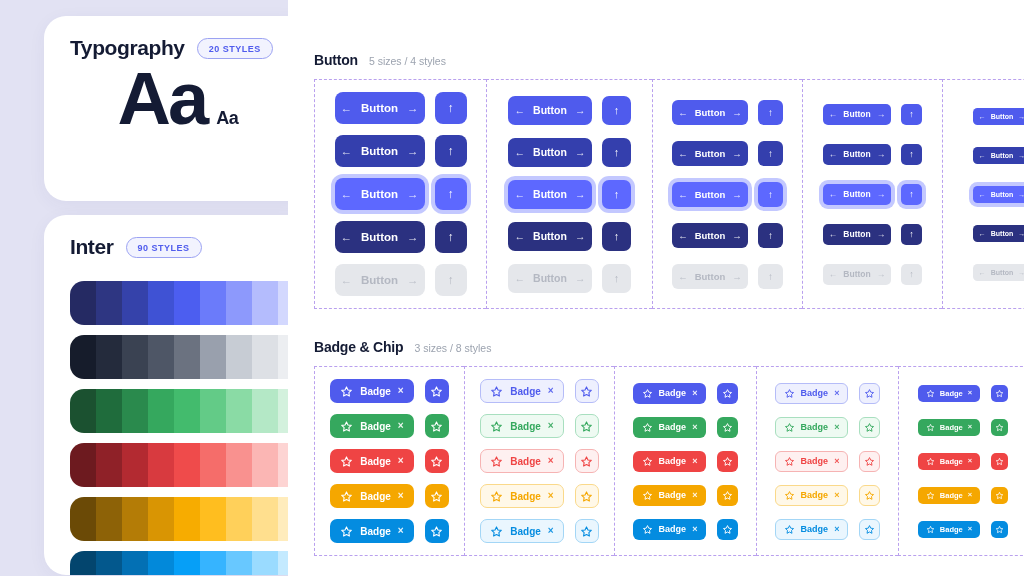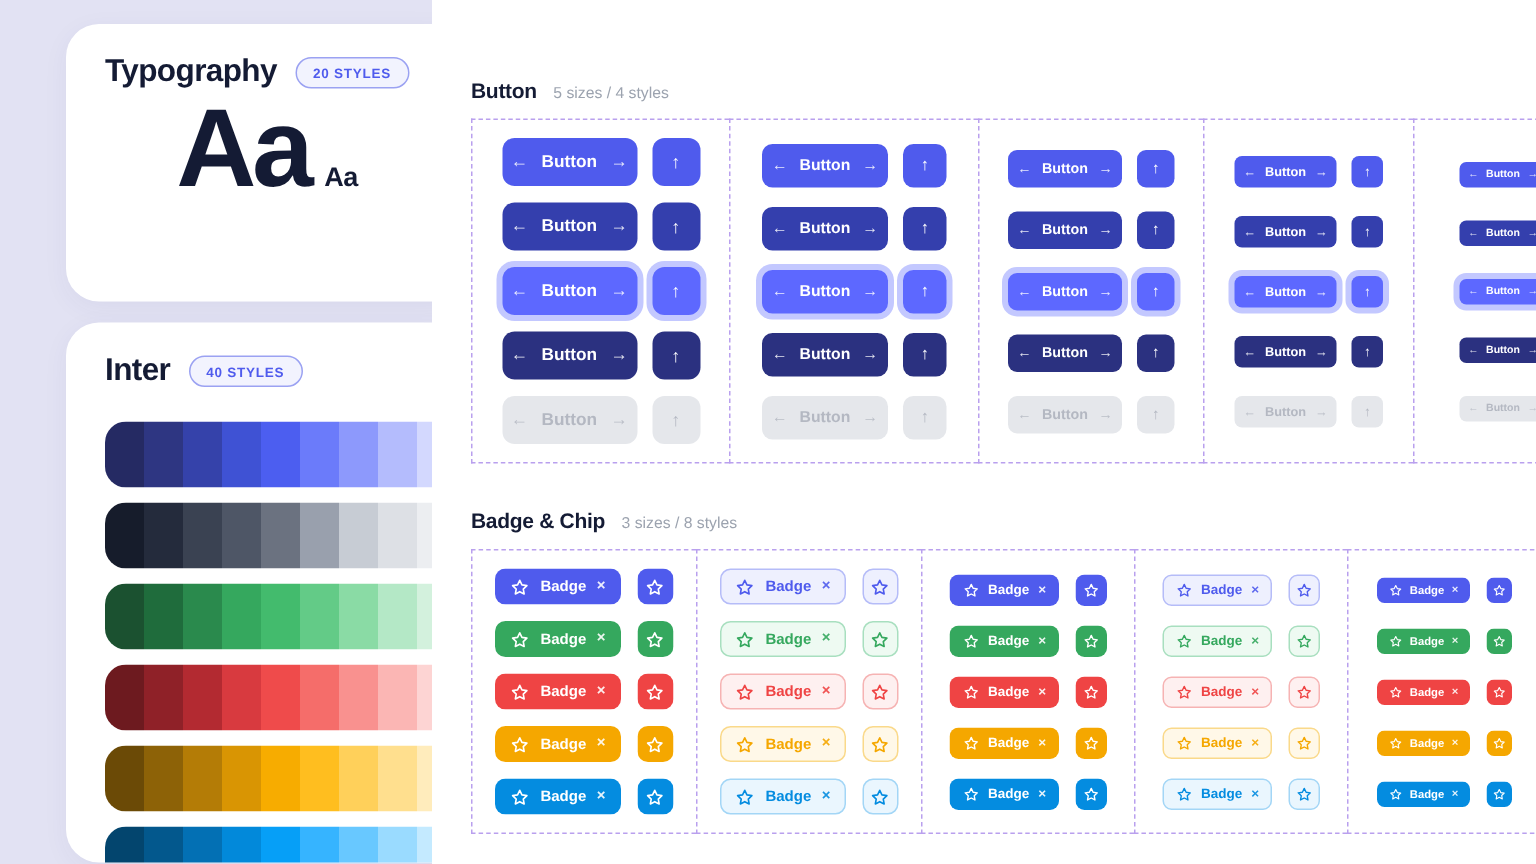--- a/index.html
+++ b/index.html
@@ -170,21 +170,21 @@
       </div>
       <div class="typo-sample">
         <span class="typo-big">Aa</span>
         <span class="typo-small">Aa</span>
       </div>
     </section>
 
     <section class="card card-colors">
       <div class="card-head">
         <div class="card-title">Inter</div>
-        <div class="pill">40 STYLES</div>
+        <div class="pill">90 STYLES</div>
       </div>
       <div class="swatch-rows" id="swatch-rows">
           <div class="swatch-row">
             <div class="swatch" style="background: rgb(37, 42, 99);"></div>
             <div class="swatch" style="background: rgb(46, 54, 130);"></div>
             <div class="swatch" style="background: rgb(53, 66, 170);"></div>
             <div class="swatch" style="background: rgb(63, 82, 212);"></div>
             <div class="swatch" style="background: rgb(76, 94, 240);"></div>
             <div class="swatch" style="background: rgb(107, 123, 250);"></div>
             <div class="swatch" style="background: rgb(141, 153, 252);"></div>

